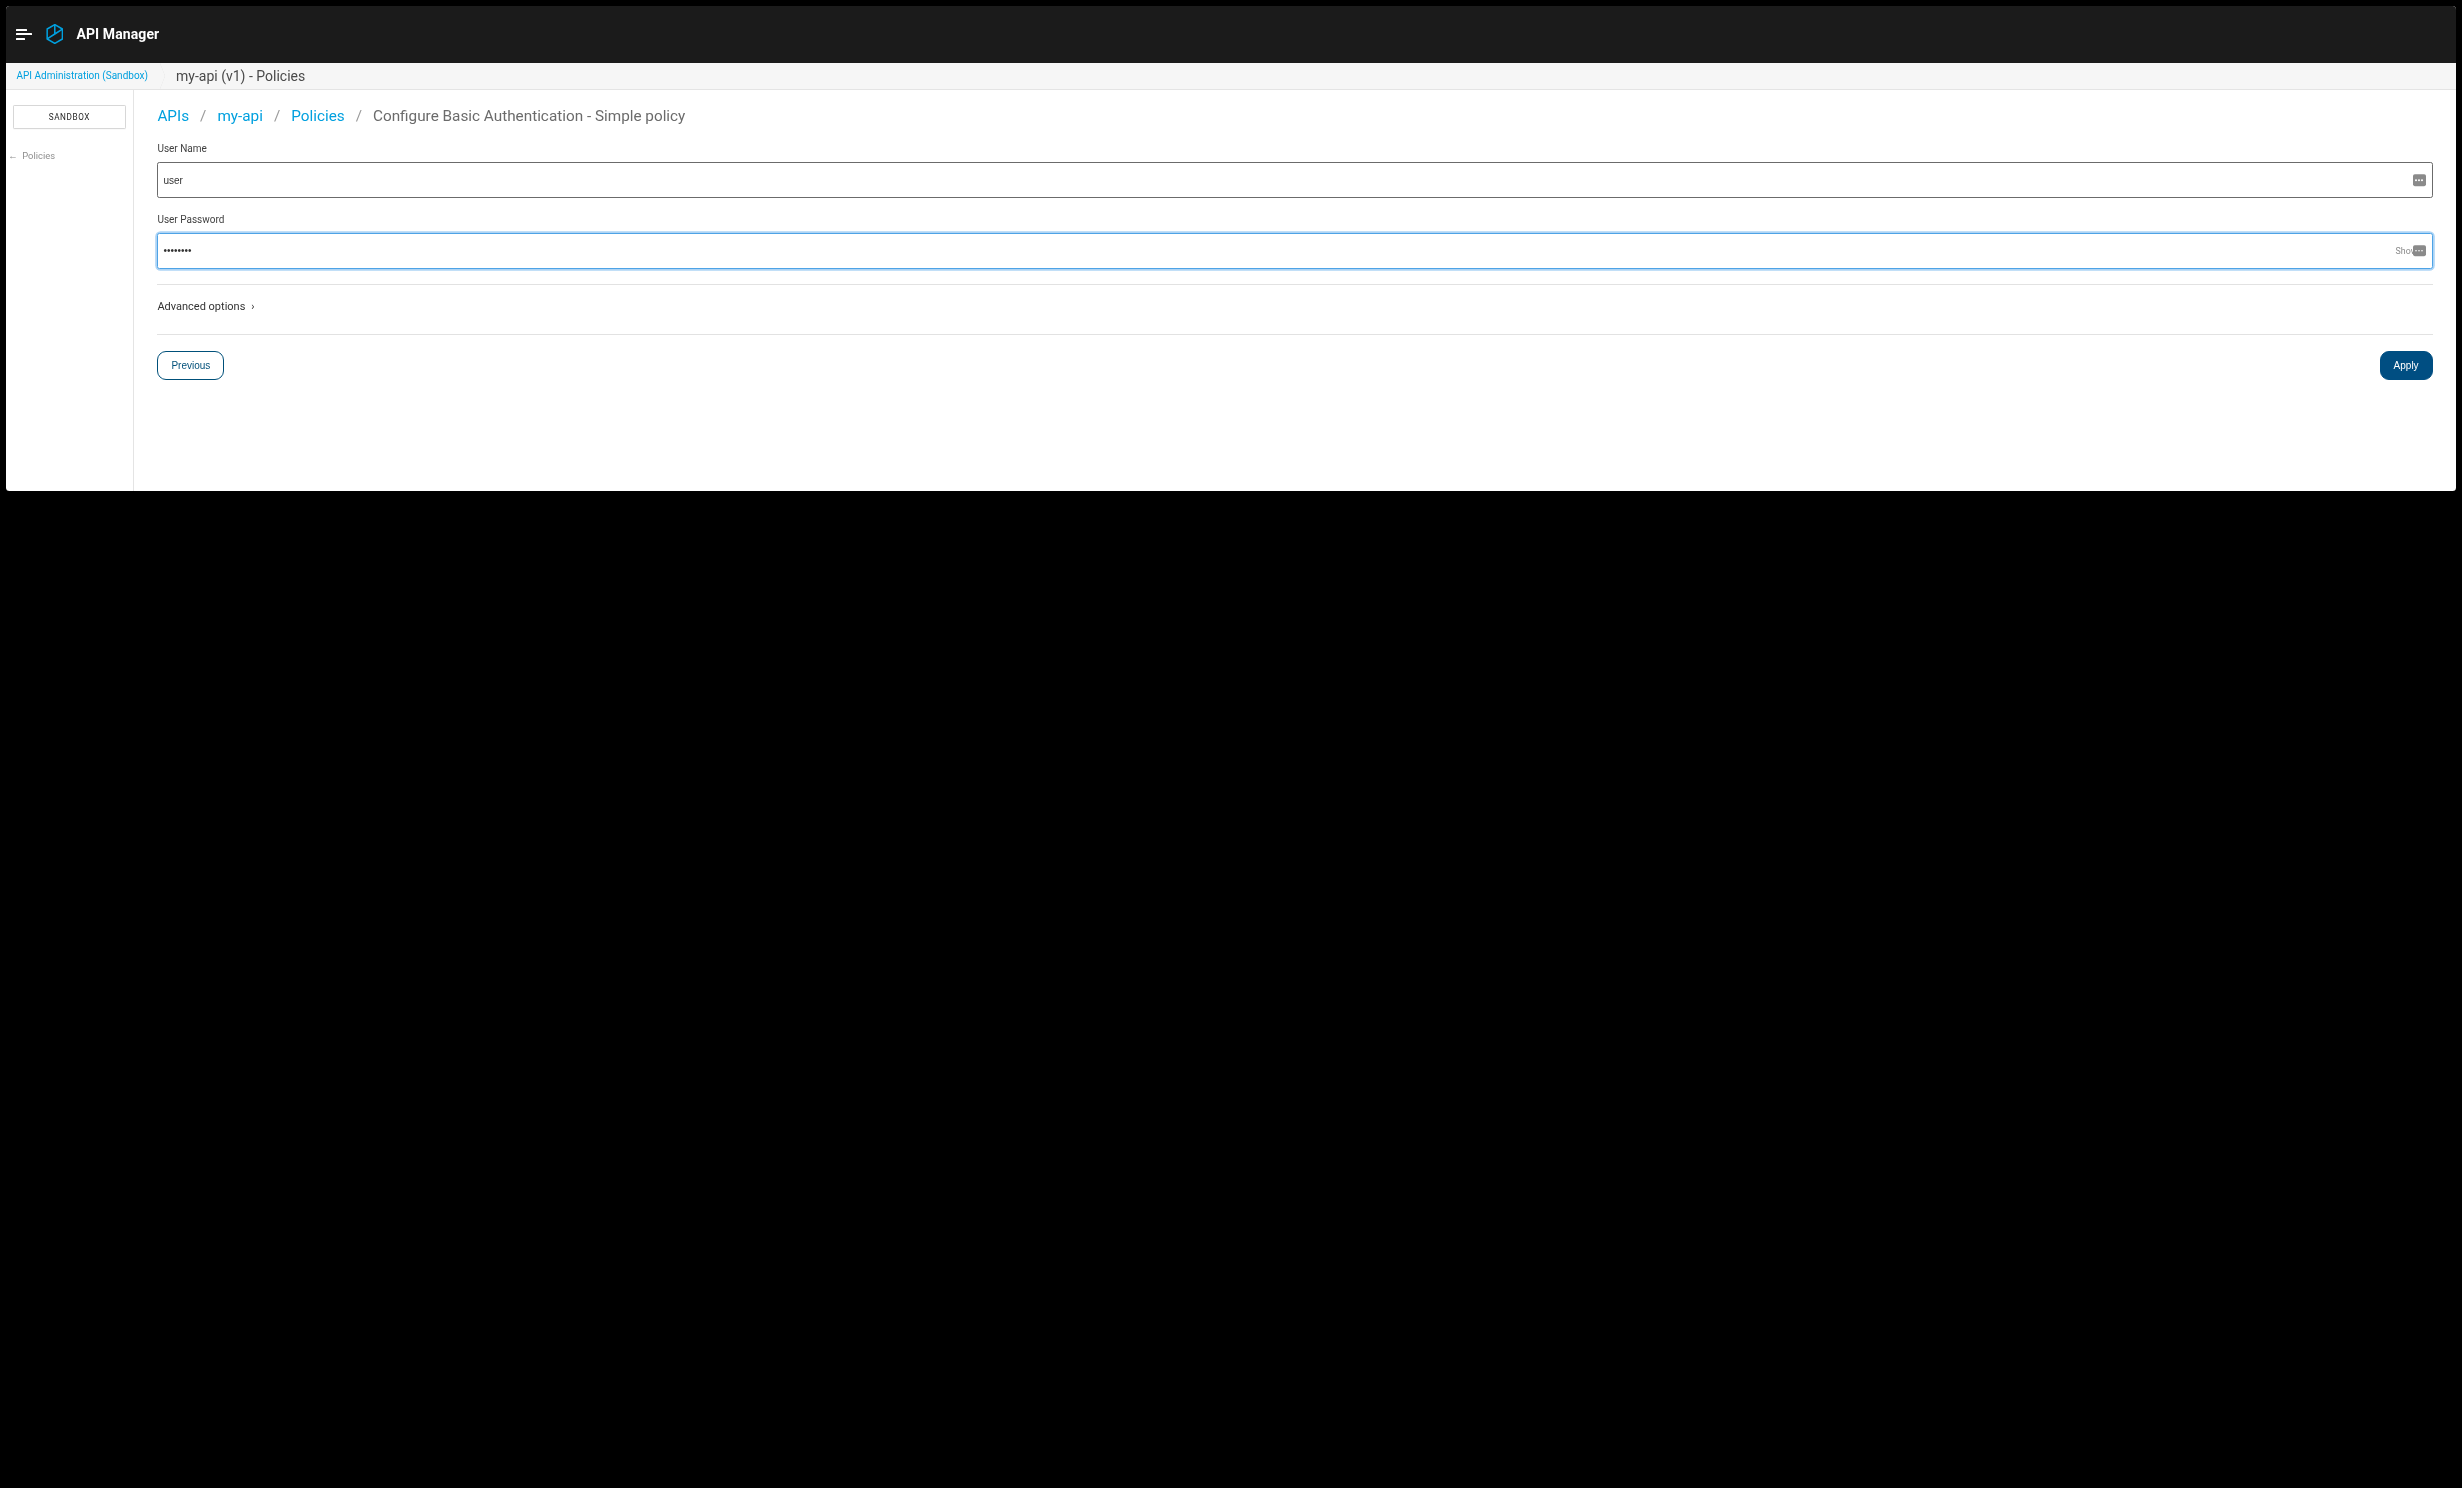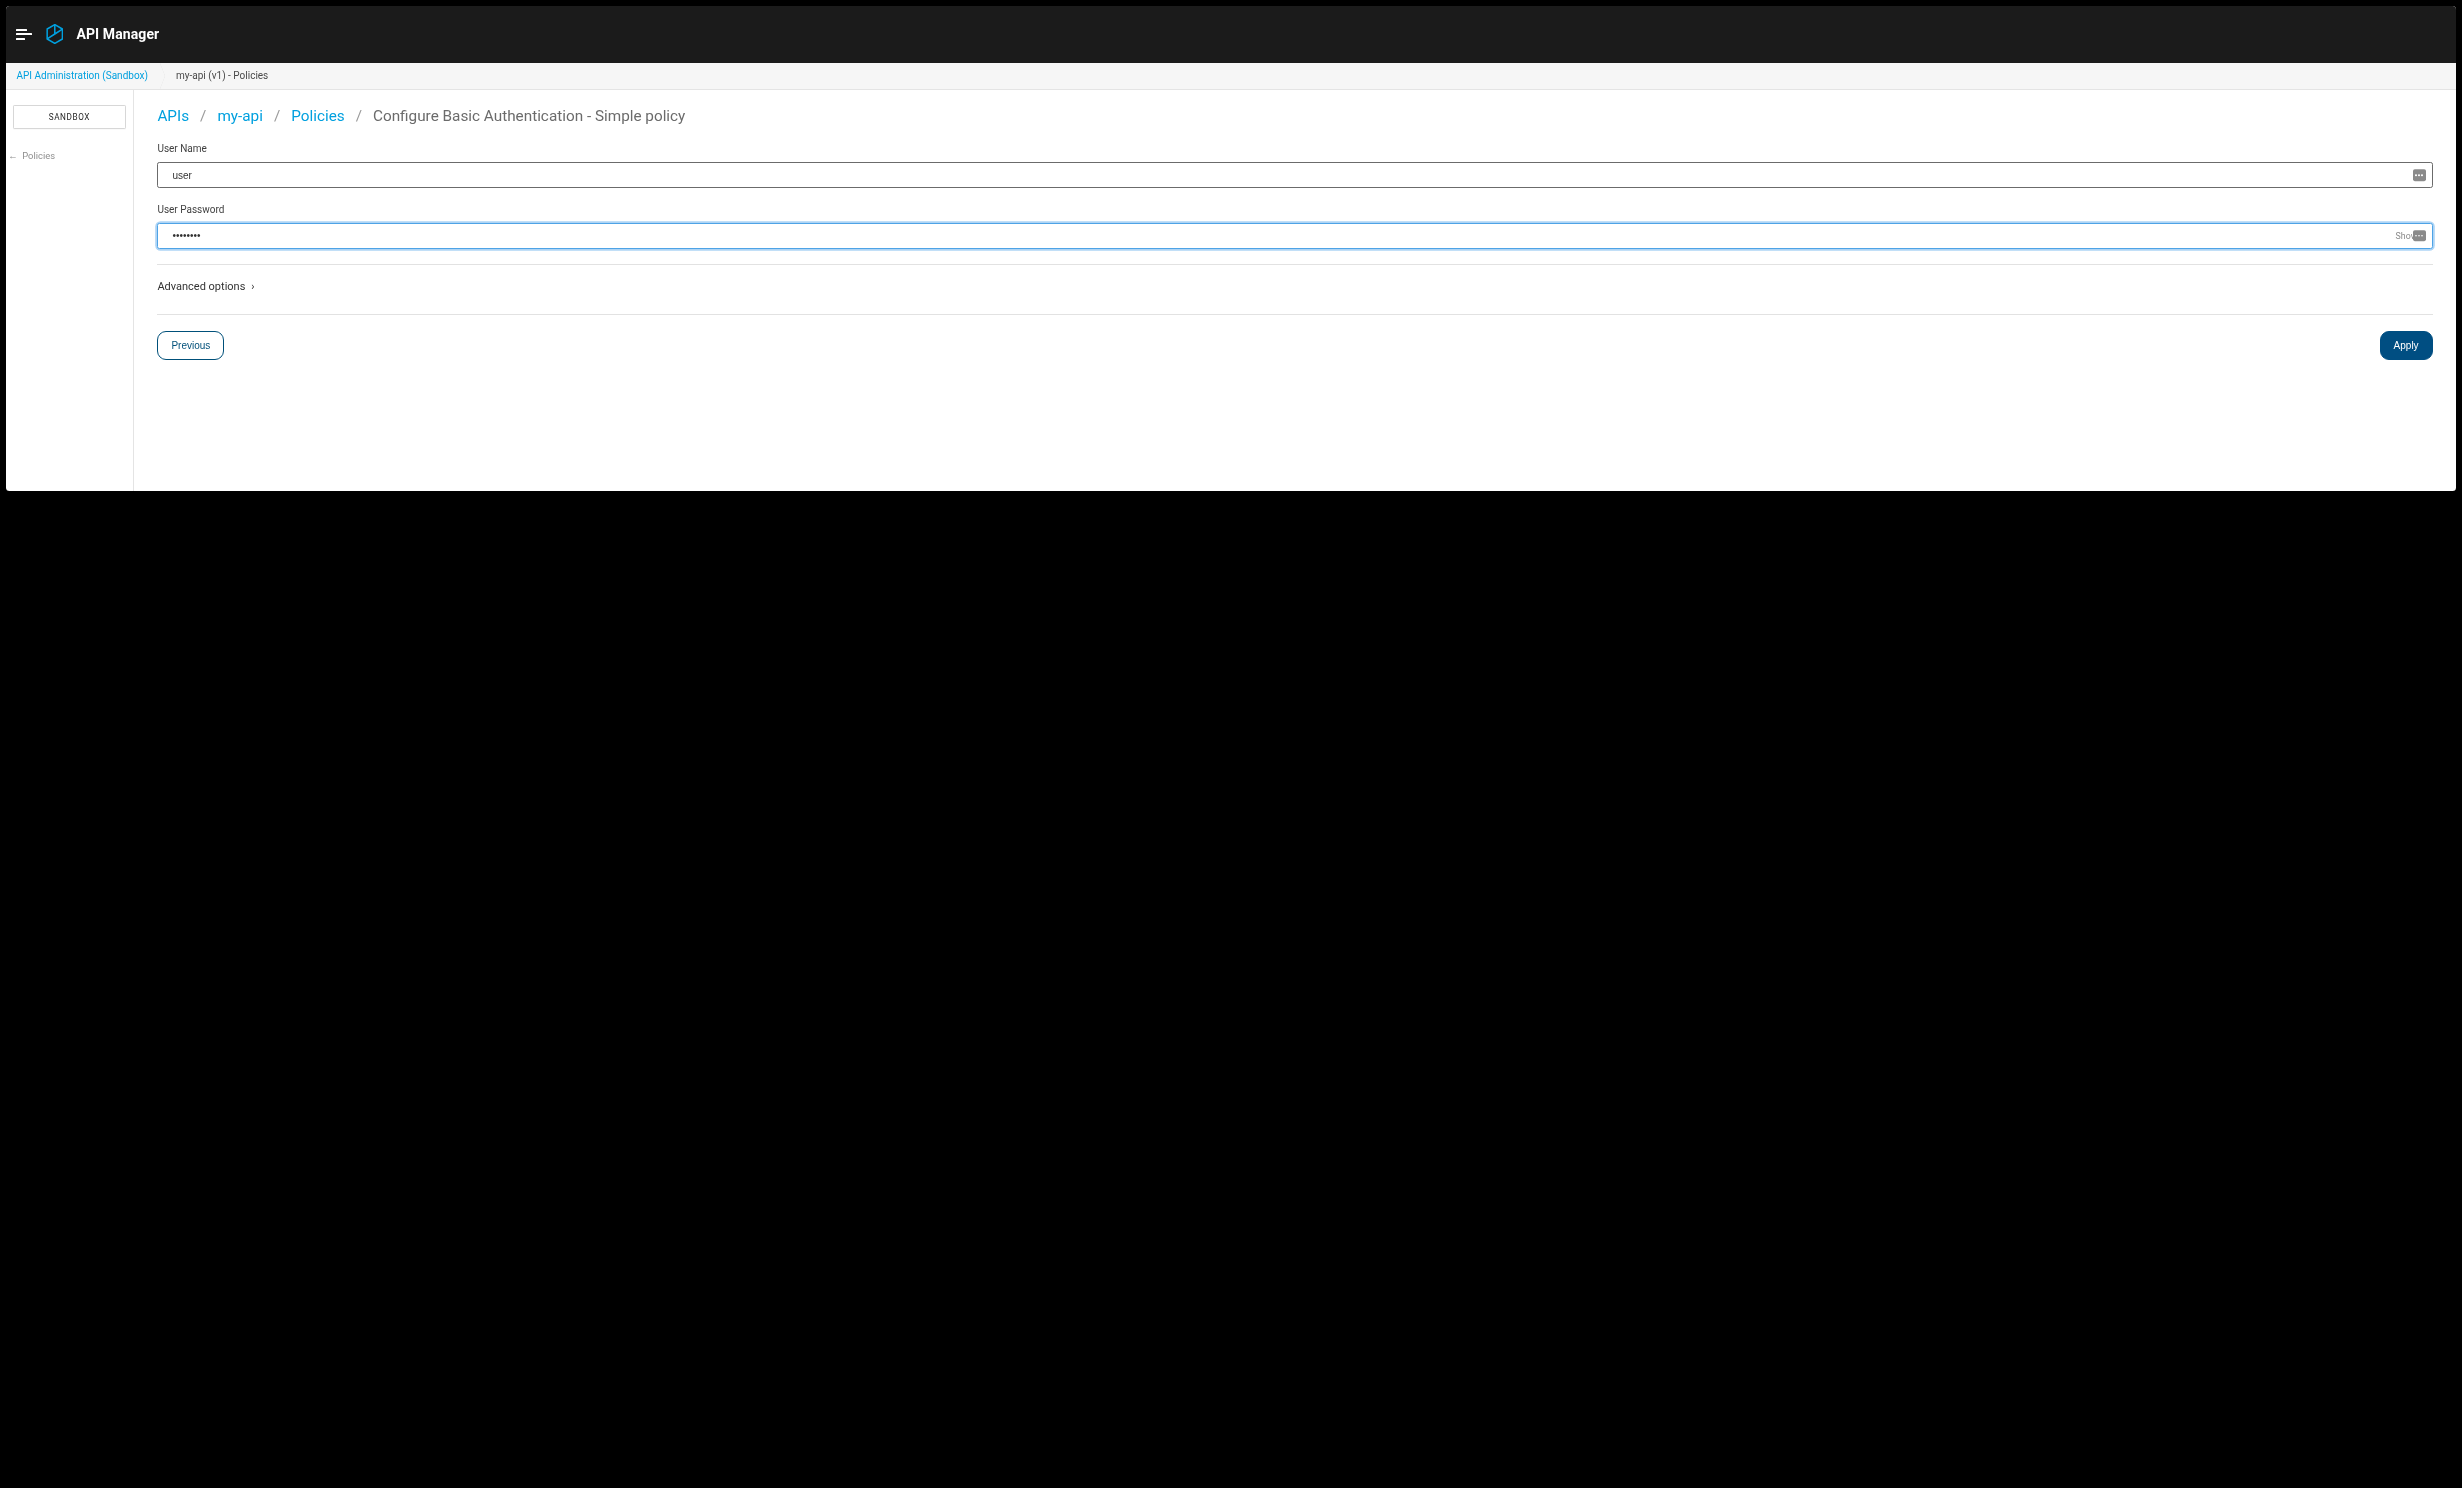--- a/index.html
+++ b/index.html
@@ -71,21 +71,21 @@
     border-bottom: 13.5px solid transparent;
     border-left: 5.9px solid #f6f6f6;
     filter: drop-shadow(0.6px 0 0 #d7d7d7);
     z-index: 2;
   }
   .bread-current {
     display: flex;
     align-items: center;
     padding-left: 16.4px;
     color: #4a4a4a;
-    font-size: 10px;
+    font-size: 14px;
   }
   
   .body {
     flex: 1;
     display: flex;
     min-height: 0;
   }
   .sidebar {
     width: 128px;
     border-right: 0.6px solid #e4e4e4;
@@ -138,23 +138,23 @@
     font-size: 10px;
     color: #414141;
     margin-bottom: 8.2px;
   }
   .input-wrap {
     position: relative;
     margin-bottom: 15.3px;
   }
   .text-input {
     width: 100%;
-    height: 26px;
-    font-size: 10px;
-    padding: 0 27px 0 14px;
+    height: 36px;
+    font-size: 10px;
+    padding: 0 27px 0 5px;
     border: 0.6px solid #6b6b6b;
     border-radius: 2.3px;
     color: #333;
     background: #fff;
   }
   .input-wrap.focused .text-input {
     border-color: #4ea3e6;
   }
   .input-wrap.focused {
     border-radius: 3.5px;

